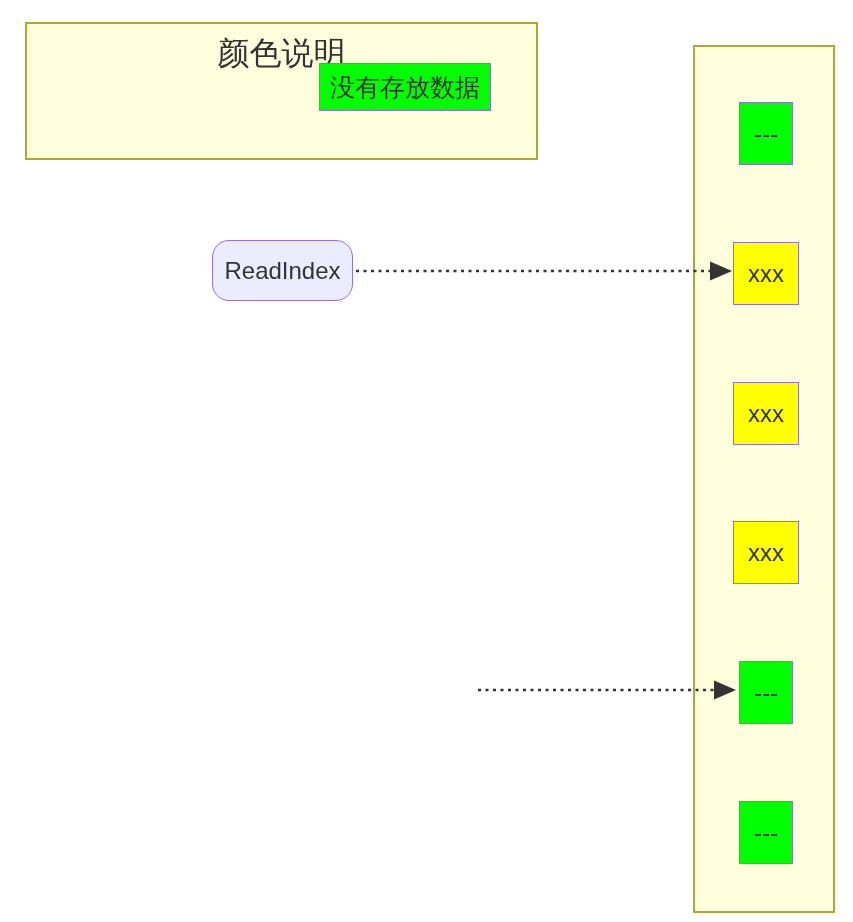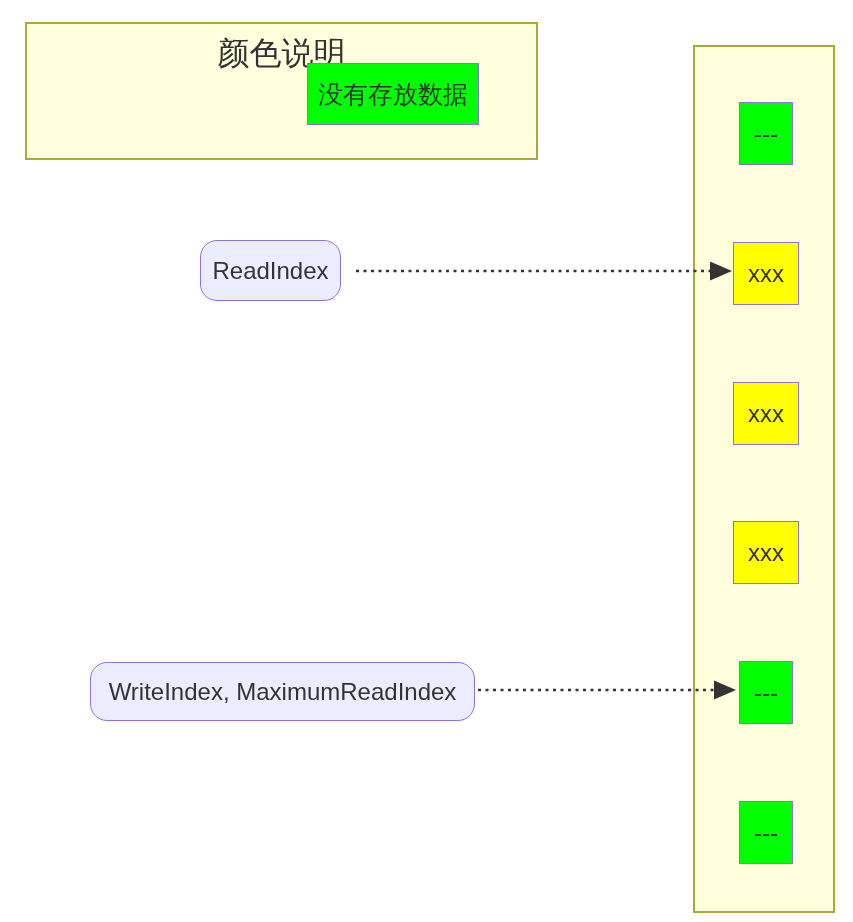--- a/index.html
+++ b/index.html
@@ -34,21 +34,21 @@
     display: flex;
     align-items: center;
     justify-content: center;
     font-size: 25px;
     color: #333333;
     white-space: nowrap;
   }
   .fill-yellow { background: #ffff00; }
   .fill-green  { background: #00ff00; }
   .legend-node-yellow { left: 55px;  top: 39px; width: 147px; height: 62px; }
-  .legend-node-green  { left: 280px; top: 39px; width: 172px; height: 62px; }
+  .legend-node-green  { left: 292px; top: 39px; width: 172px; height: 48px; }
   
   .cell { font-size: 24px; }
   .cell-y { left: 38px; width: 66px; height: 63px; }
   .cell-g { left: 44px; width: 54px; height: 63px; }
   .cell-0 { top: 55px;  }
   .cell-1 { top: 195px; }
   .cell-2 { top: 335px; }
   .cell-3 { top: 474px; }
   .cell-4 { top: 614px; }
   .cell-5 { top: 754px; }
@@ -58,21 +58,21 @@
     background: #ececff;
     border: 1.5px solid #9370db;
     border-radius: 17px;
     display: flex;
     align-items: center;
     justify-content: center;
     font-size: 24px;
     color: #333333;
     white-space: nowrap;
   }
-  .pointer-read  { left: 200px; top: 240px; width: 141px; height: 61px; }
+  .pointer-read  { left: 212px; top: 240px; width: 141px; height: 61px; }
   .pointer-write { left: 90px;  top: 662px; width: 385px; height: 59px; }
   .arrow-layer {
     position: absolute;
     left: 0; top: 0;
     pointer-events: none;
   }
 </style>
 </head>
 <body>
 
@@ -86,21 +86,20 @@
   <div class="cluster buffer-cluster">
     <div class="node cell fill-green  cell-g cell-0">---</div>
     <div class="node cell fill-yellow cell-y cell-1">xxx</div>
     <div class="node cell fill-yellow cell-y cell-2">xxx</div>
     <div class="node cell fill-yellow cell-y cell-3">xxx</div>
     <div class="node cell fill-green  cell-g cell-4">---</div>
     <div class="node cell fill-green  cell-g cell-5">---</div>
   </div>
 
   <div class="pointer pointer-read">ReadIndex</div>
-  <div class="pointer pointer-write">WriteIndex, MaximumReadIndex</div>
 
   <svg class="arrow-layer" width="853" height="922" viewBox="0 0 853 922">
     <g>
       <line x1="356" y1="271" x2="711" y2="271" stroke="#333333" stroke-width="2.5" stroke-dasharray="3 4.5"></line>
       <polygon points="710,261.5 732,271 710,280.5" fill="#333333"></polygon>
     </g>
     <g>
       <line x1="478" y1="690" x2="715" y2="690" stroke="#333333" stroke-width="2.5" stroke-dasharray="3 4.5"></line>
       <polygon points="714,680.5 736,690 714,699.5" fill="#333333"></polygon>
     </g>

